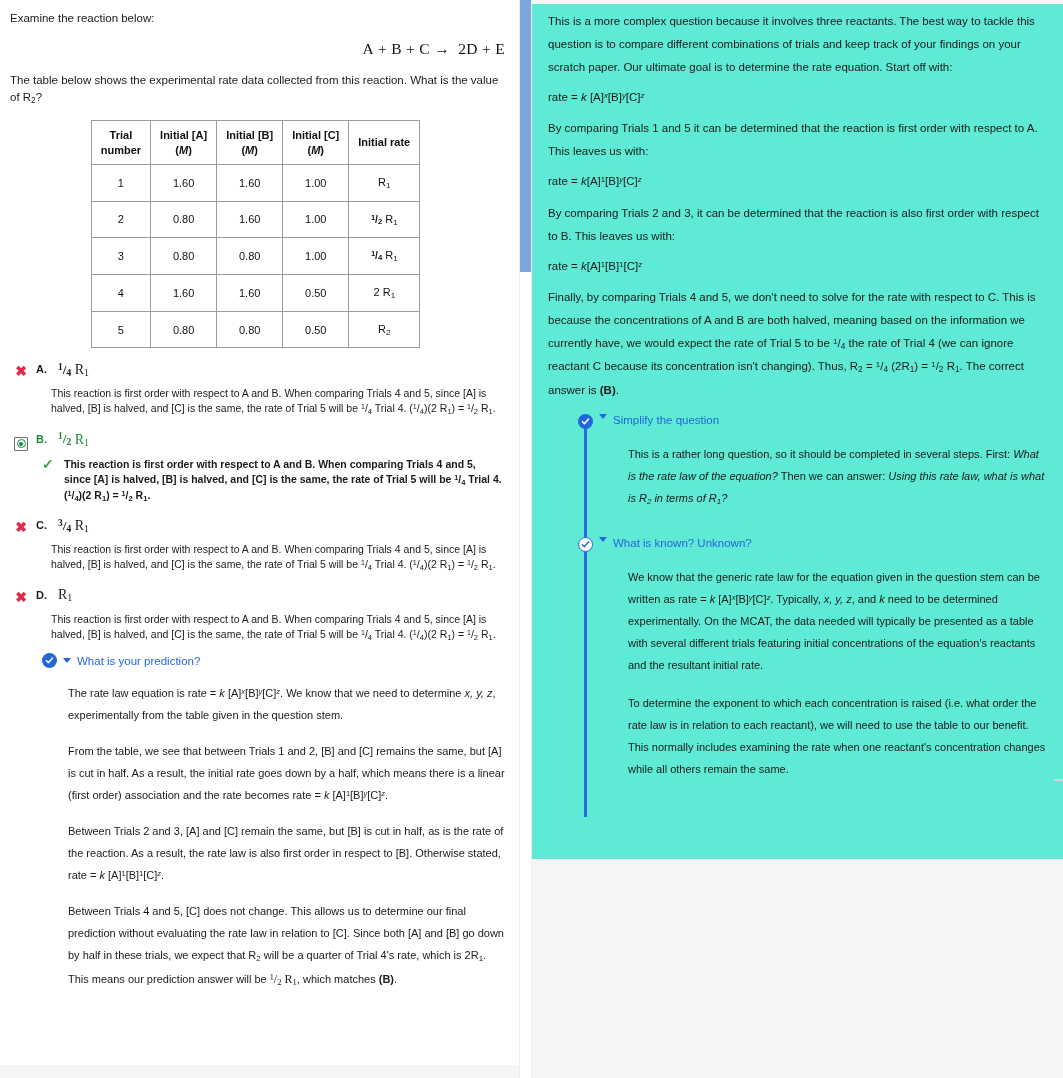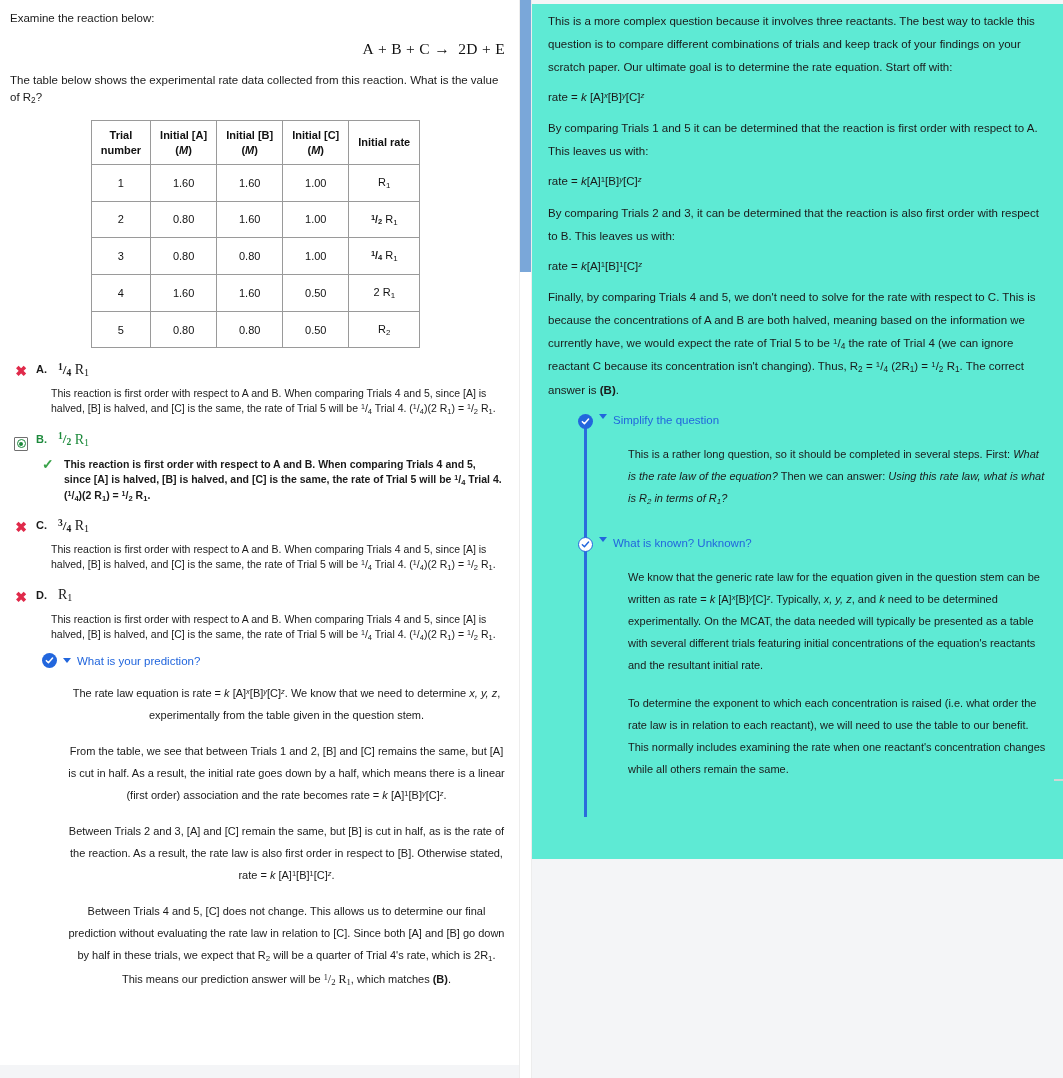--- a/index.html
+++ b/index.html
@@ -132,21 +132,21 @@
   }
   .caret {
     width:0; height:0; border-left:4px solid transparent; border-right:4px solid transparent;
     border-top:5px solid #2266dd; flex:0 0 8px;
   }
   .disclosure-label {
     color:#2266dd; font-size:11.5px;
   }
   .pred-body { margin:14px 0 0 62px; max-width:448px; }
   .pred-body p {
-    font-size:11px; color:#1a1a1a; line-height:2.0; margin:0 0 14px 0;text-align:center;
+    font-size:11px; color:#1a1a1a; line-height:2.0; margin:0 0 14px 0;
   }
   em { font-style:italic; }
 
   
   .r-para {
     font-size:11.5px; color:#1a1a1a; line-height:2.0; margin:0 0 12px 0;
     max-width:500px;
   }
   .r-eq { font-size:11.5px; color:#1a1a1a; margin:0 0 14px 0; }
   .k-italic { font-style:italic; }

